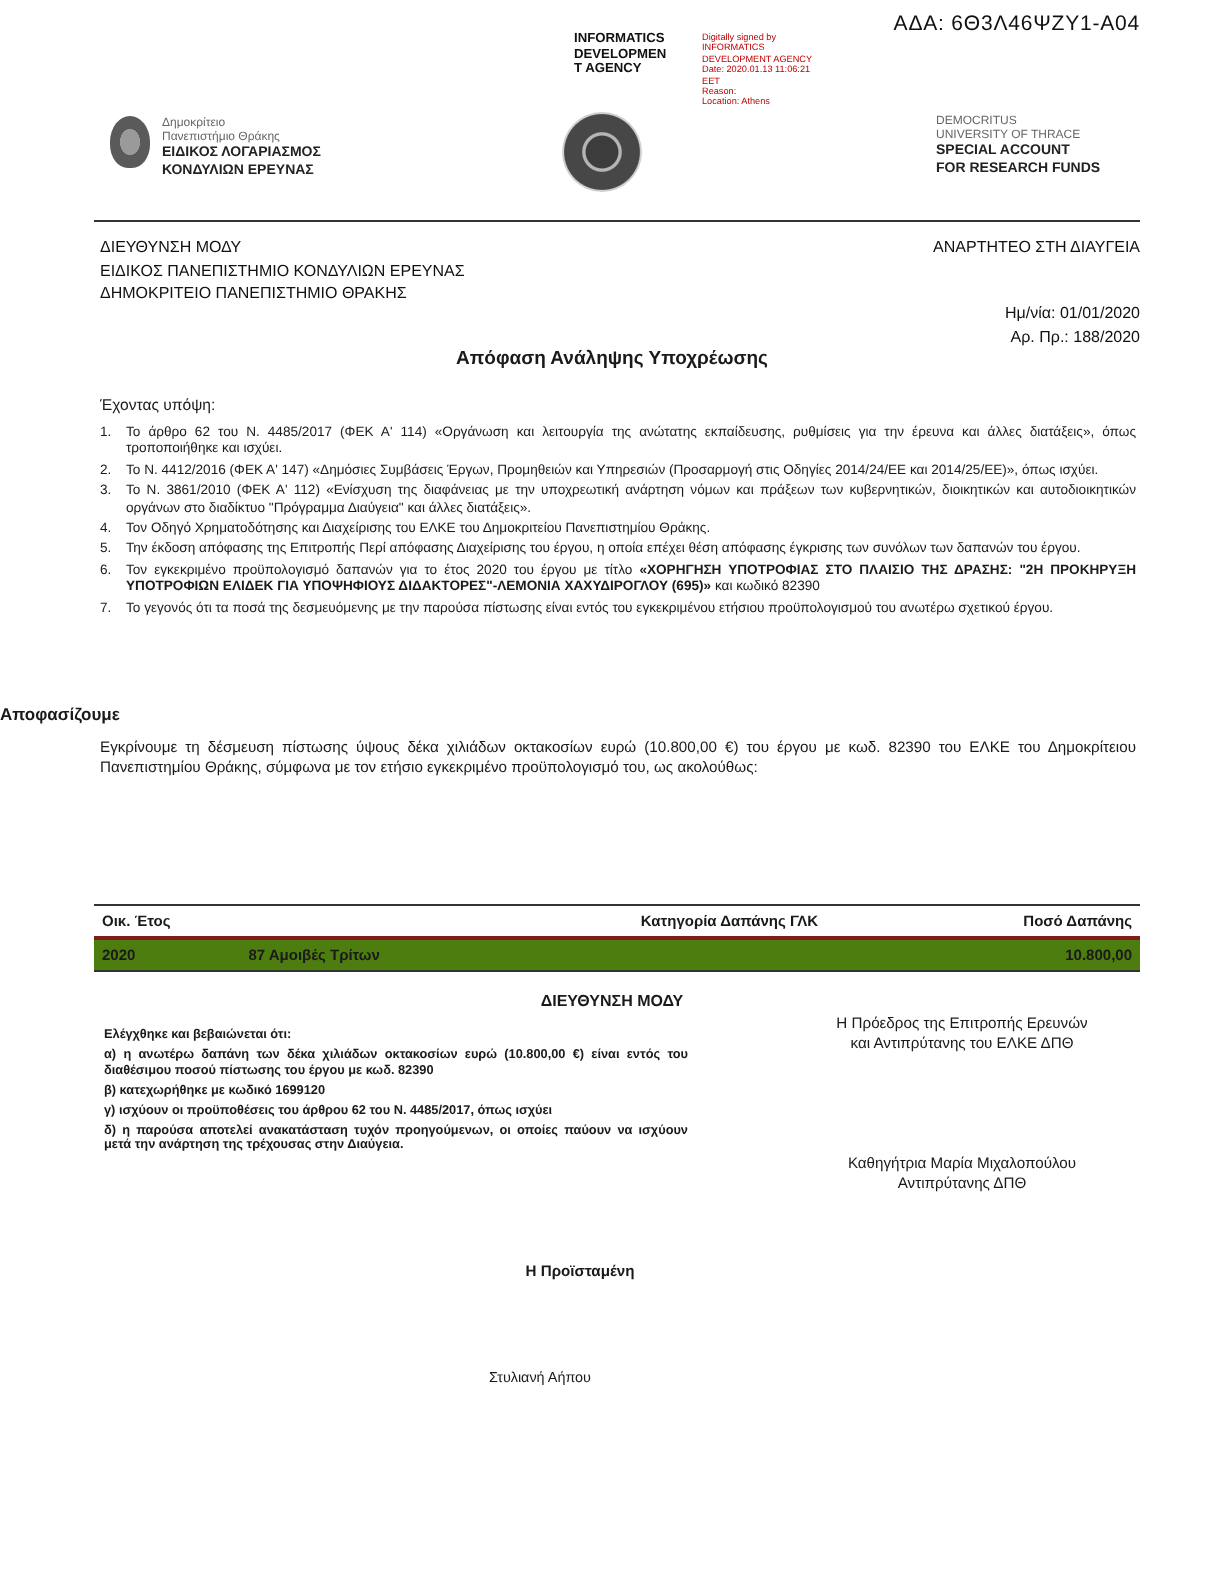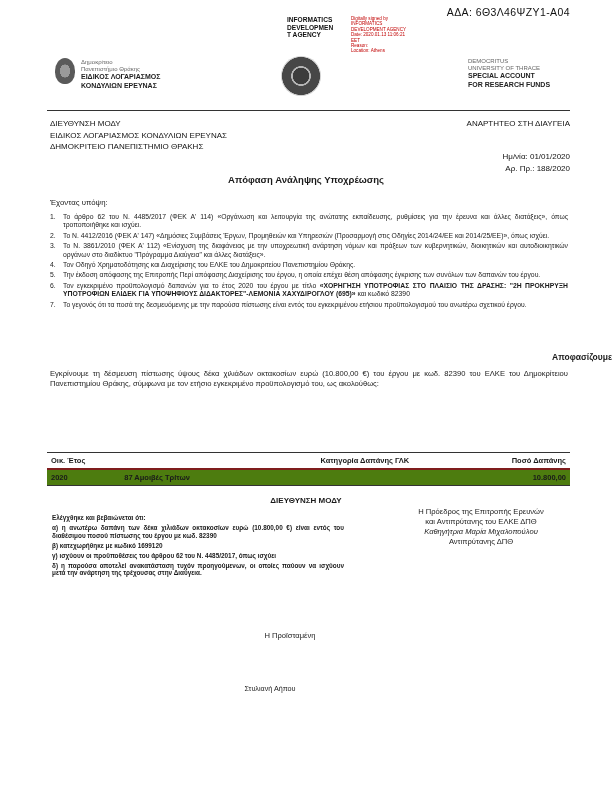--- a/index.html
+++ b/index.html
@@ -31,41 +31,41 @@
   .info-right .gap2{margin-top:3px;}
   
   .doc-title{position:absolute;top:174px;left:0;right:0;text-align:center;font-size:9.5px;font-weight:600;}
   .having{position:absolute;top:198px;left:50px;font-size:7.8px;}
   
   .list{position:absolute;top:213px;left:50px;right:44px;font-size:6.8px;line-height:8.4px;}
   .item{display:flex;margin-bottom:2px;}
   .item .num{width:13px;flex:none;}
   .item .txt{flex:1;text-align:justify;}
   
-  .decide{position:absolute;top:352px;left:0;right:0;text-align:right;font-weight:bold;font-size:8.5px;}
+  .decide{position:absolute;top:352px;left:0;right:0;text-align:left;font-weight:bold;font-size:8.5px;}
   .decision-text{position:absolute;top:369px;left:50px;right:44px;font-size:7.6px;line-height:10px;text-align:justify;}
   
   .table-wrap{position:absolute;top:452px;left:47px;right:42px;}
   table.amount{width:100%;border-collapse:collapse;font-size:7.5px;}
   table.amount th{border-top:1px solid #333;border-bottom:2px solid #7f1d1d;font-weight:bold;padding:3px 4px;margin-left:36px;}
   table.amount td{border-bottom:1.4px solid #333;padding:3px 4px;font-weight:bold;background:#4d7c0f;}
   .c1{width:14%;text-align:left;}
   th.c2{width:56%;text-align:right;}
   td.c2{width:56%;text-align:left;}
   .c3{width:30%;text-align:right;}
   
   .section-title{position:absolute;top:496px;left:0;right:0;text-align:center;font-weight:bold;font-size:8px;}
   
   .verify{position:absolute;top:514px;left:52px;width:292px;font-size:6.4px;line-height:7.9px;font-weight:bold;}
   .verify .v-item{margin-top:2px;text-align:justify;}
   
   .sign-right{position:absolute;top:507px;left:385px;width:192px;text-align:center;font-size:7.6px;line-height:10px;}
-  .sign-right .name{font-style:italic;}
-  
-  .sign-bottom{position:absolute;top:631px;left:160px;width:260px;text-align:center;font-weight:normal;font-size:7.6px;line-height:10px;}
+  .sign-right .name{margin-top:50px;}
+  
+  .sign-bottom{position:absolute;top:631px;left:160px;width:260px;text-align:center;font-weight:bold;font-size:7.6px;line-height:10px;}
   .signer-name{position:absolute;top:684px;left:140px;width:260px;text-align:center;font-size:7.2px;}
 </style>
 </head>
 <body>
 
 <div class="page">
 
   <div class="ada">ΑΔΑ: 6Θ3Λ46ΨΖΥ1-Α04</div>
 
   <div class="stamp">
@@ -101,21 +101,21 @@
     <div class="u-small">DEMOCRITUS</div>
     <div class="u-small">UNIVERSITY OF THRACE</div>
     <div class="u-bold">SPECIAL ACCOUNT</div>
     <div class="u-bold">FOR RESEARCH FUNDS</div>
   </div>
 
   <div class="rule"></div>
 
   <div class="info-left">
     <div>ΔΙΕΥΘΥΝΣΗ ΜΟΔΥ</div>
-    <div>ΕΙΔΙΚΟΣ ΛΟΓΑΡΙΑΣΜΟΣ ΚΟΝΔΥΛΙΩΝ ΕΡΕΥΝΑΣ</div>
+    <div>ΕΙΔΙΚΟΣ ΠΑΝΕΠΙΣΤΗΜΙΟ ΚΟΝΔΥΛΙΩΝ ΕΡΕΥΝΑΣ</div>
     <div>ΔΗΜΟΚΡΙΤΕΙΟ ΠΑΝΕΠΙΣΤΗΜΙΟ ΘΡΑΚΗΣ</div>
   </div>
 
   <div class="info-right">
     <div>ΑΝΑΡΤΗΤΕΟ ΣΤΗ ΔΙΑΥΓΕΙΑ</div>
     <div class="gap1">Ημ/νία: 01/01/2020</div>
     <div class="gap2">Αρ. Πρ.: 188/2020</div>
   </div>
 
   <div class="doc-title">Απόφαση Ανάληψης Υποχρέωσης</div>

